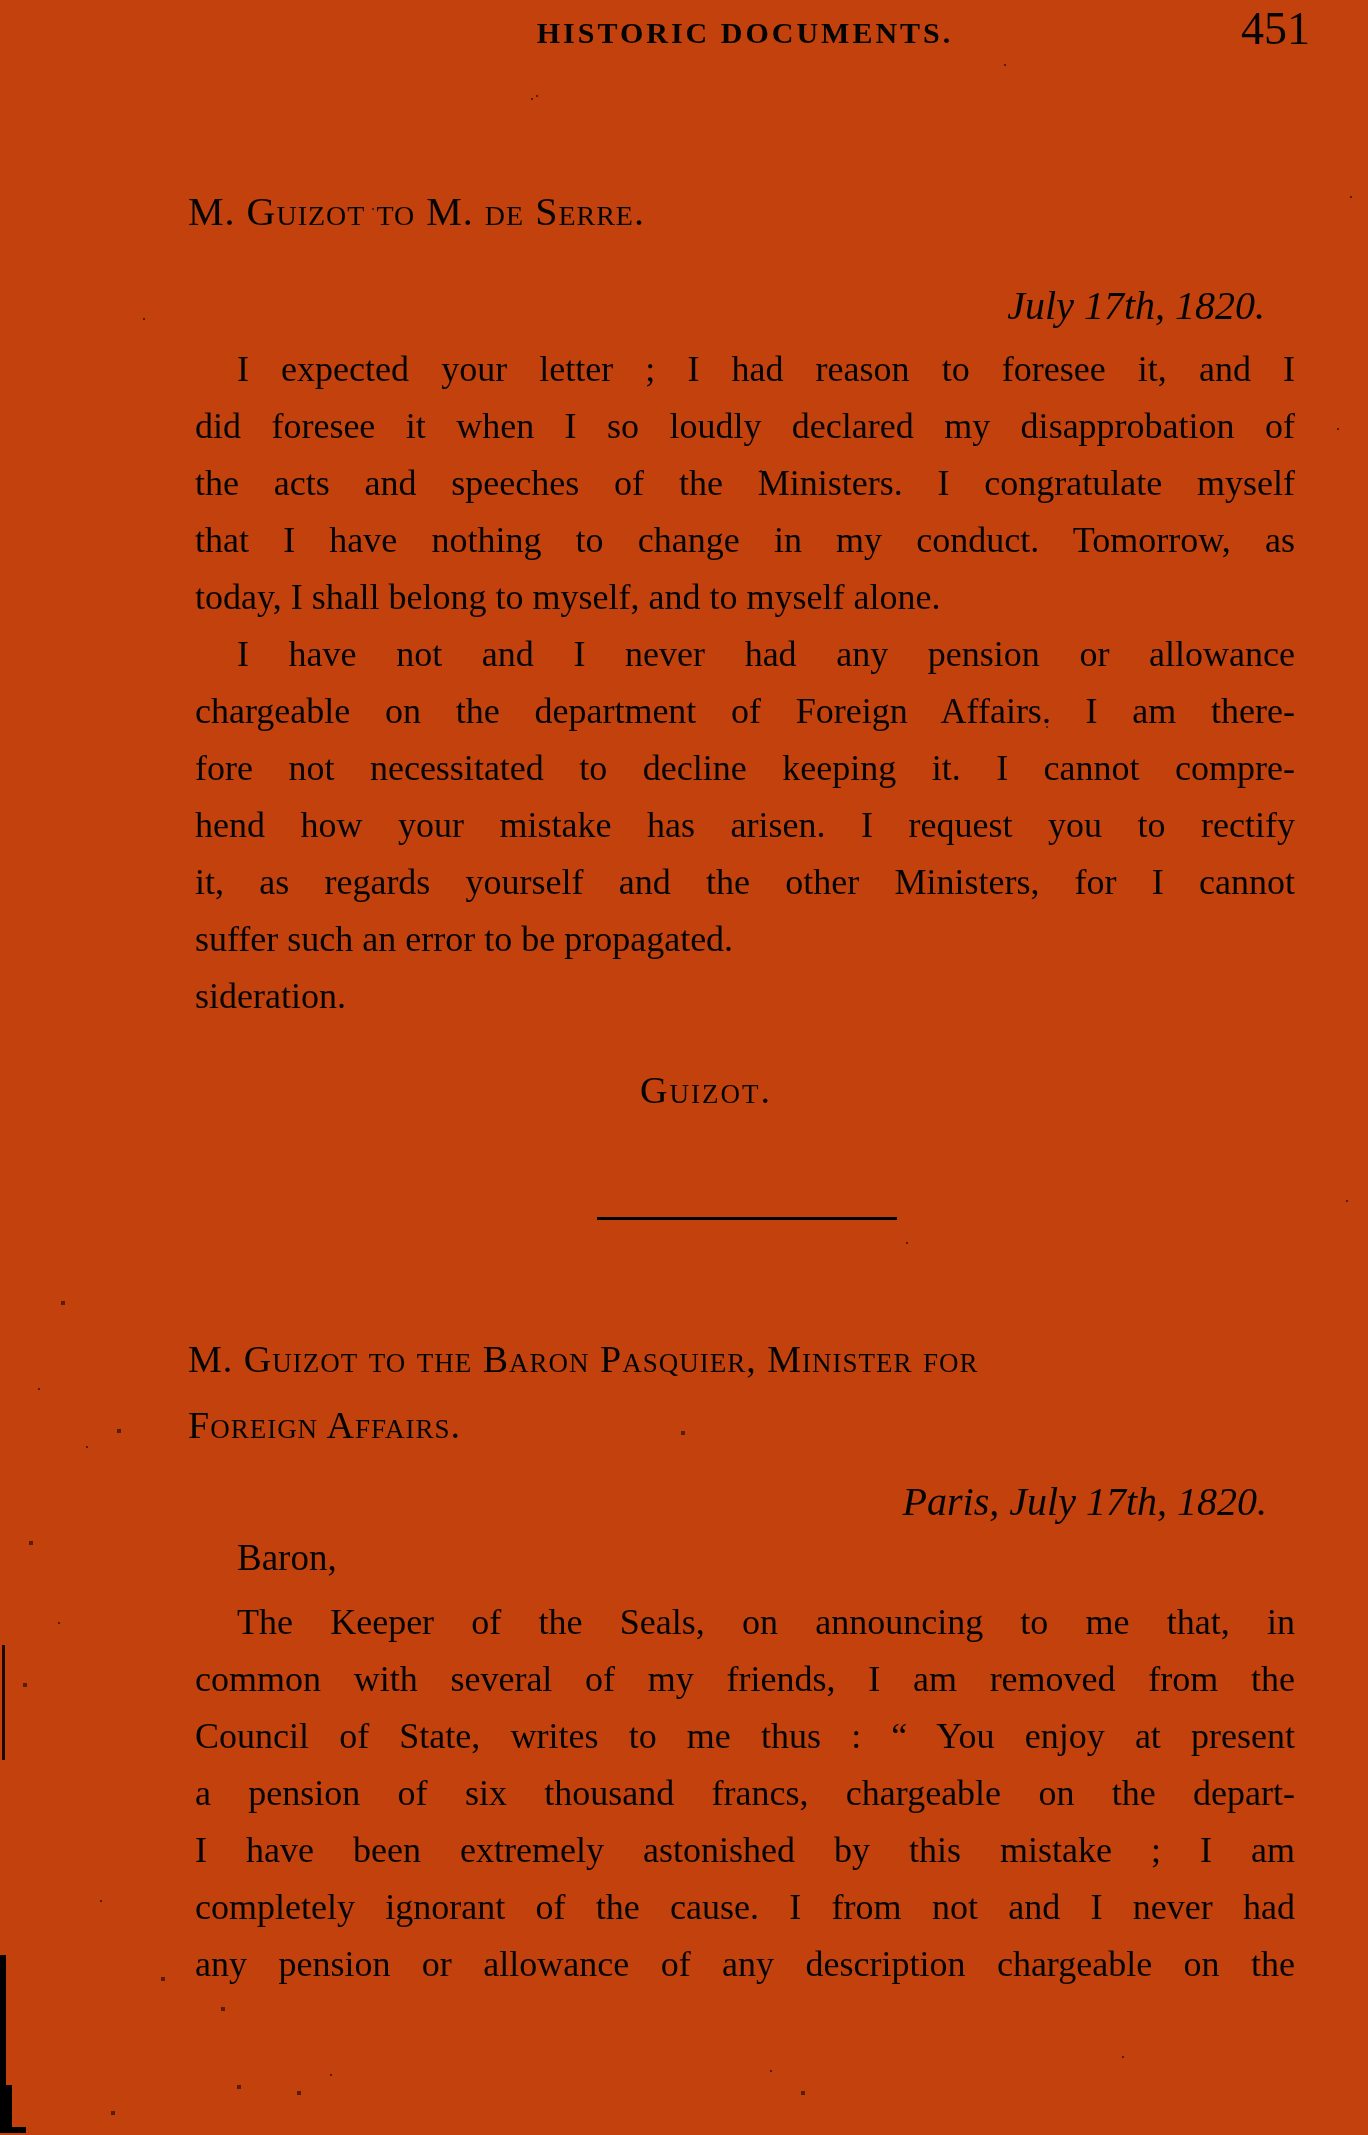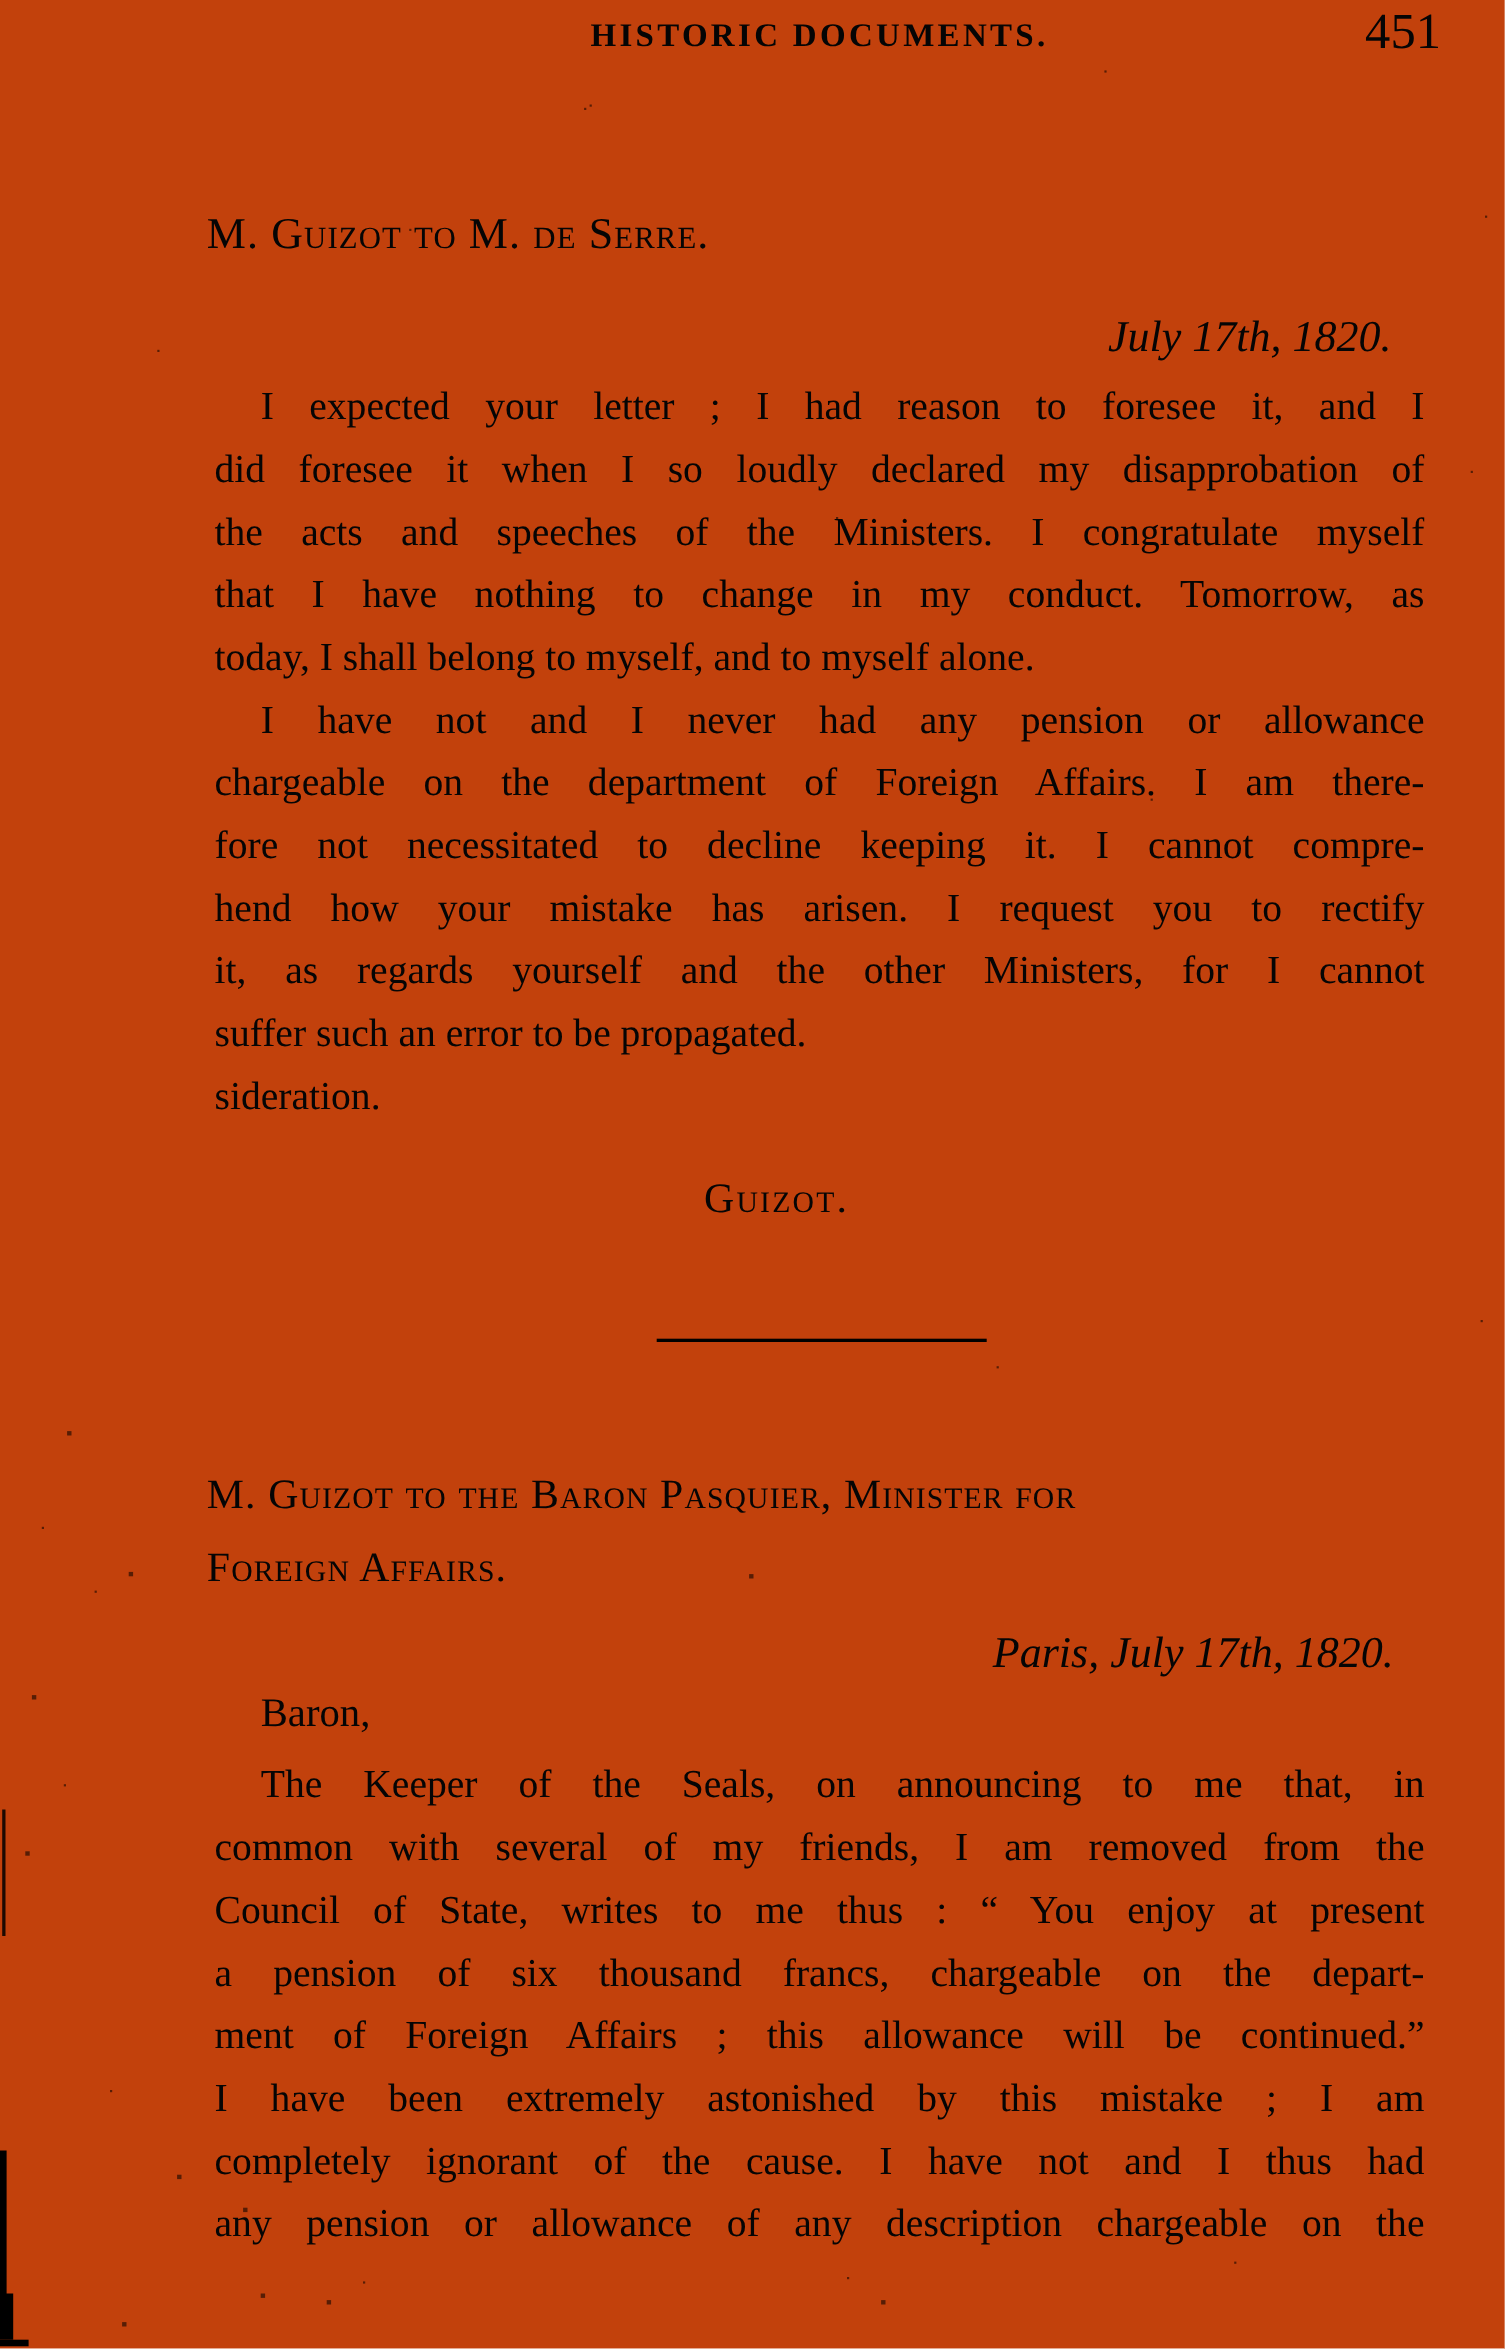--- a/index.html
+++ b/index.html
@@ -151,23 +151,22 @@
 
   <div class="dateline dateline-2">Paris, July 17th, 1820.</div>
 
   <div class="salutation">Baron,</div>
 
   <div class="body-flow body-2">
     <div class="ln indent">The Keeper of the Seals, on announcing to me that, in</div>
     <div class="ln">common with several of my friends, I am removed from the</div>
     <div class="ln">Council of State, writes to me thus :  “ You enjoy at present</div>
     <div class="ln">a pension of six thousand francs, chargeable on the depart-</div>
-    <div class="ln">ment of Foreign Affairs ;  this allowance will be continued.”</div>
     <div class="ln">I have been extremely astonished by this mistake ;  I am</div>
-    <div class="ln">completely ignorant of the cause.  I have not and I thus had</div>
+    <div class="ln">completely ignorant of the cause.  I from not and I never had</div>
     <div class="ln">any pension or allowance of any description chargeable on the</div>
   </div>
 
   <div class="bar-a"></div>
   <div class="bar-b"></div>
   <div class="bar-b2"></div>
   <div class="bar-c"></div>
   <div class="specks"></div>
 
 </div>

